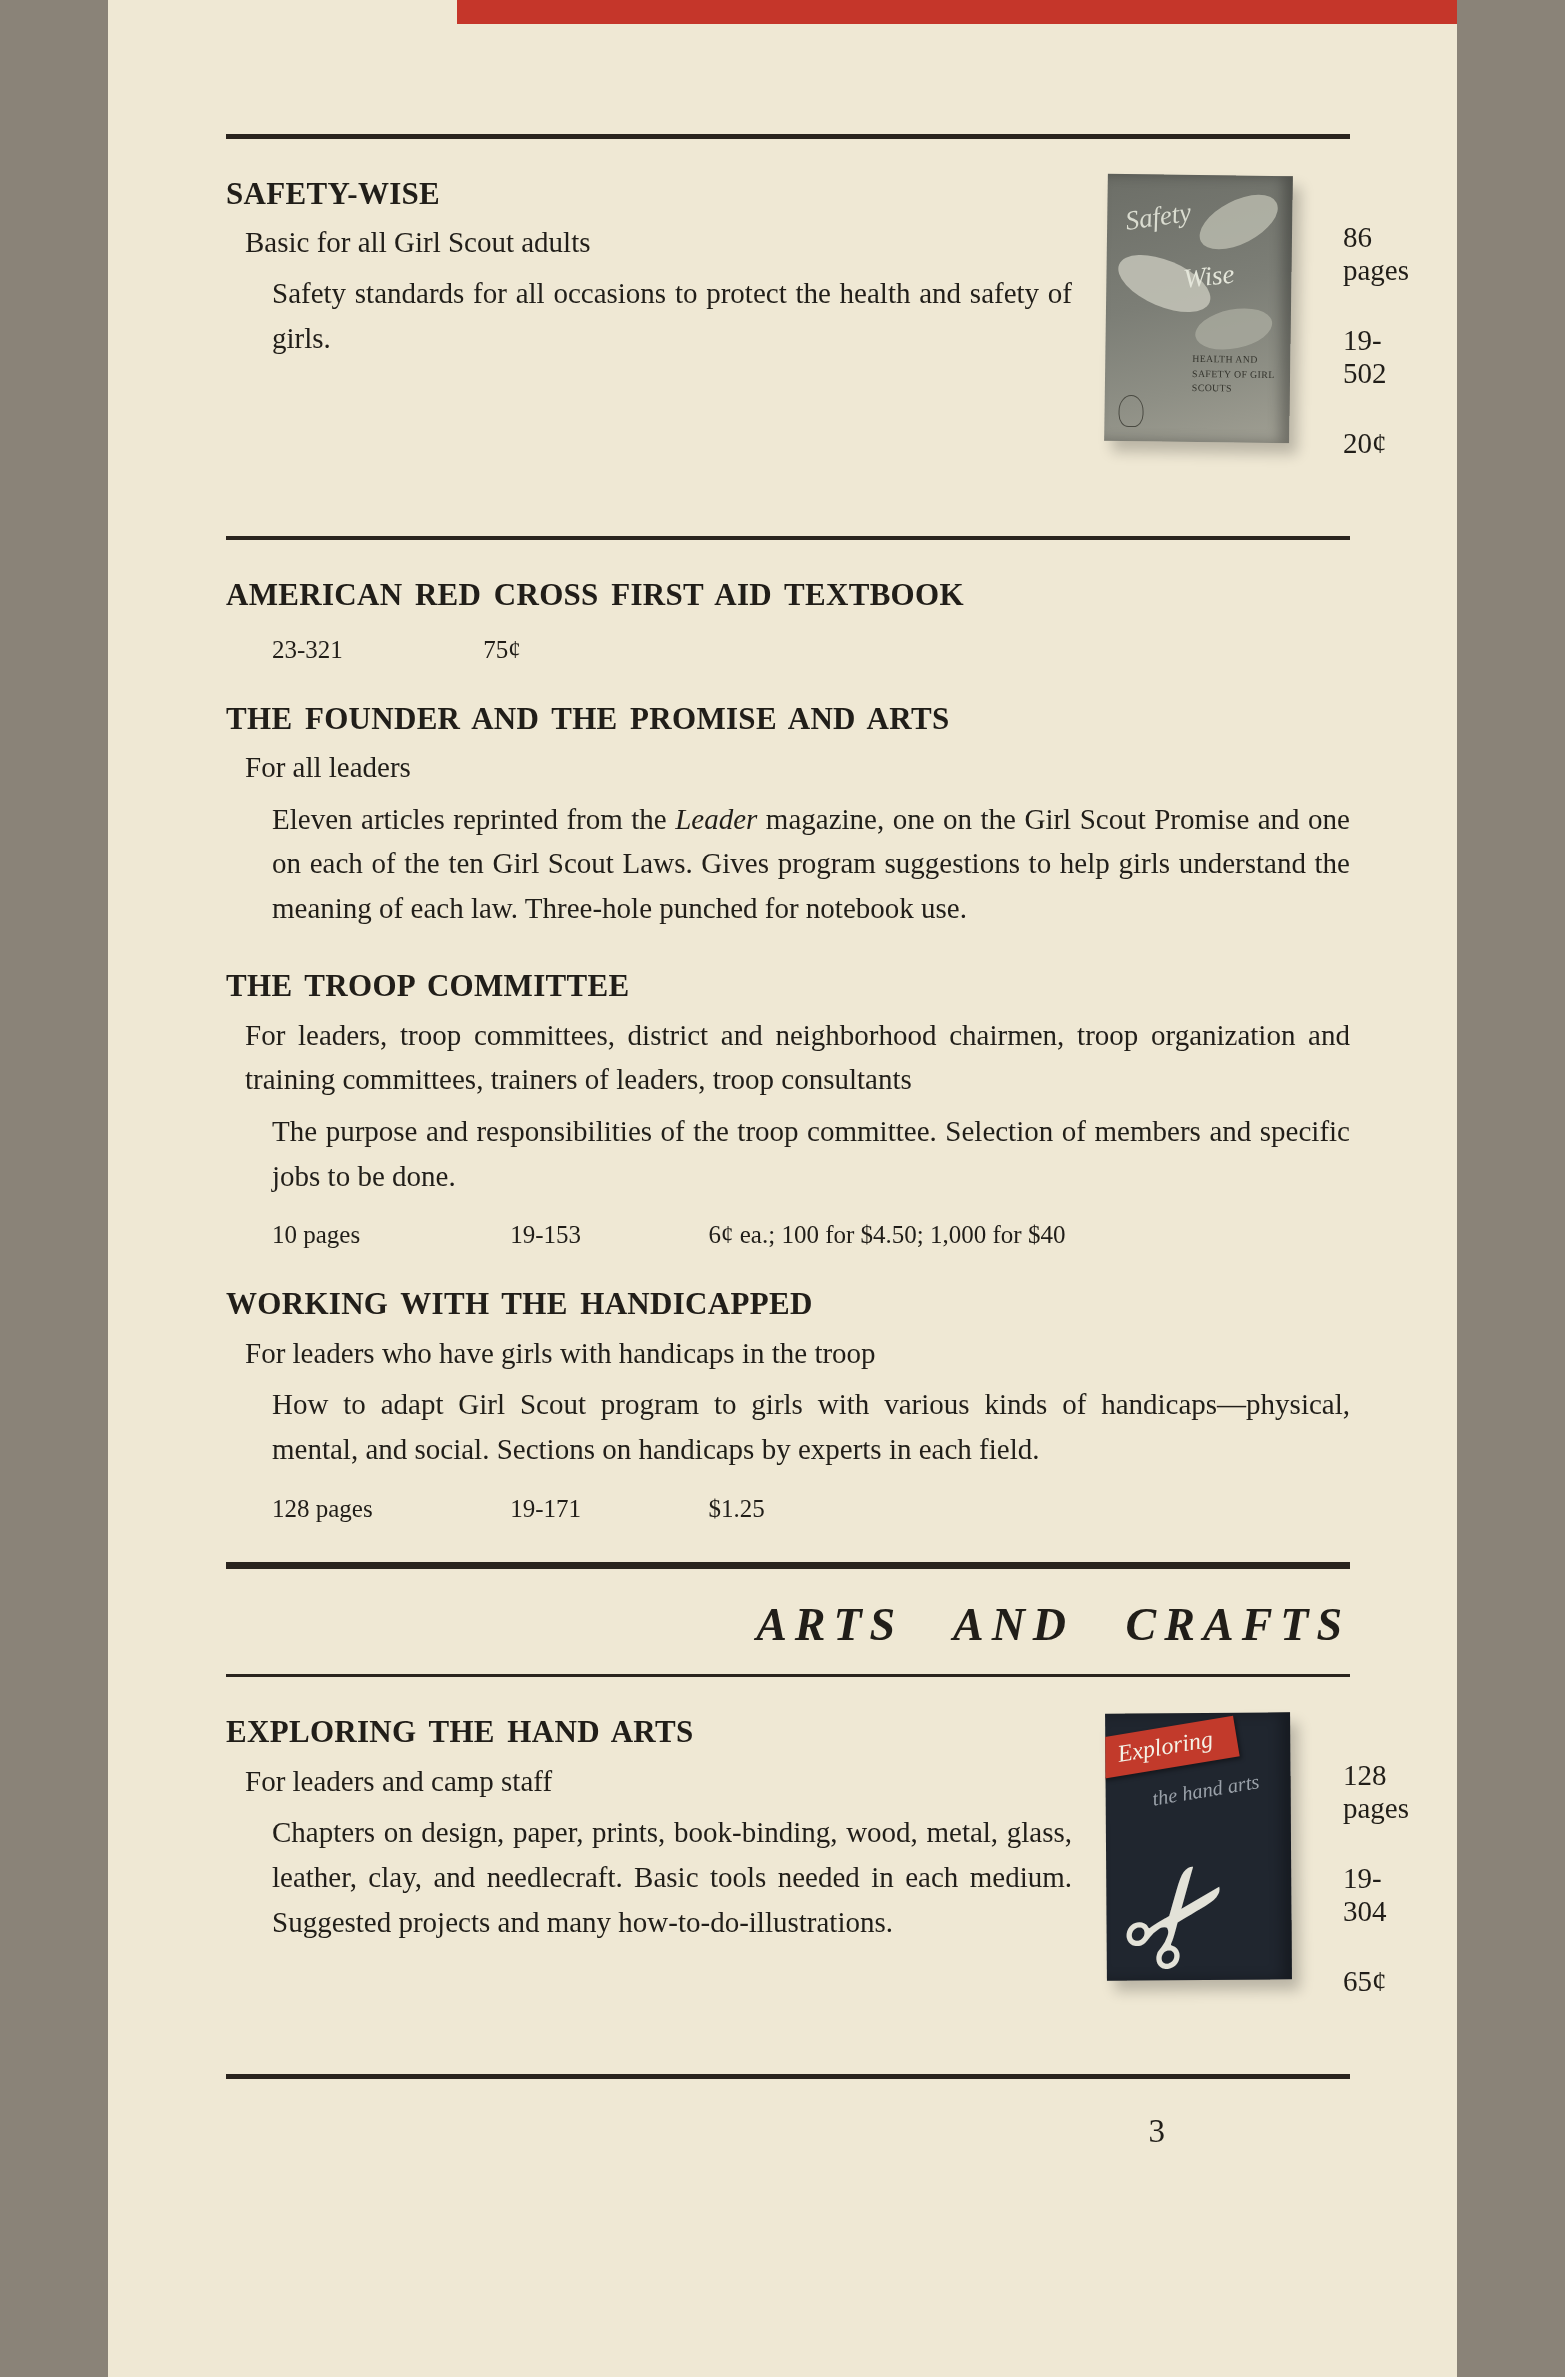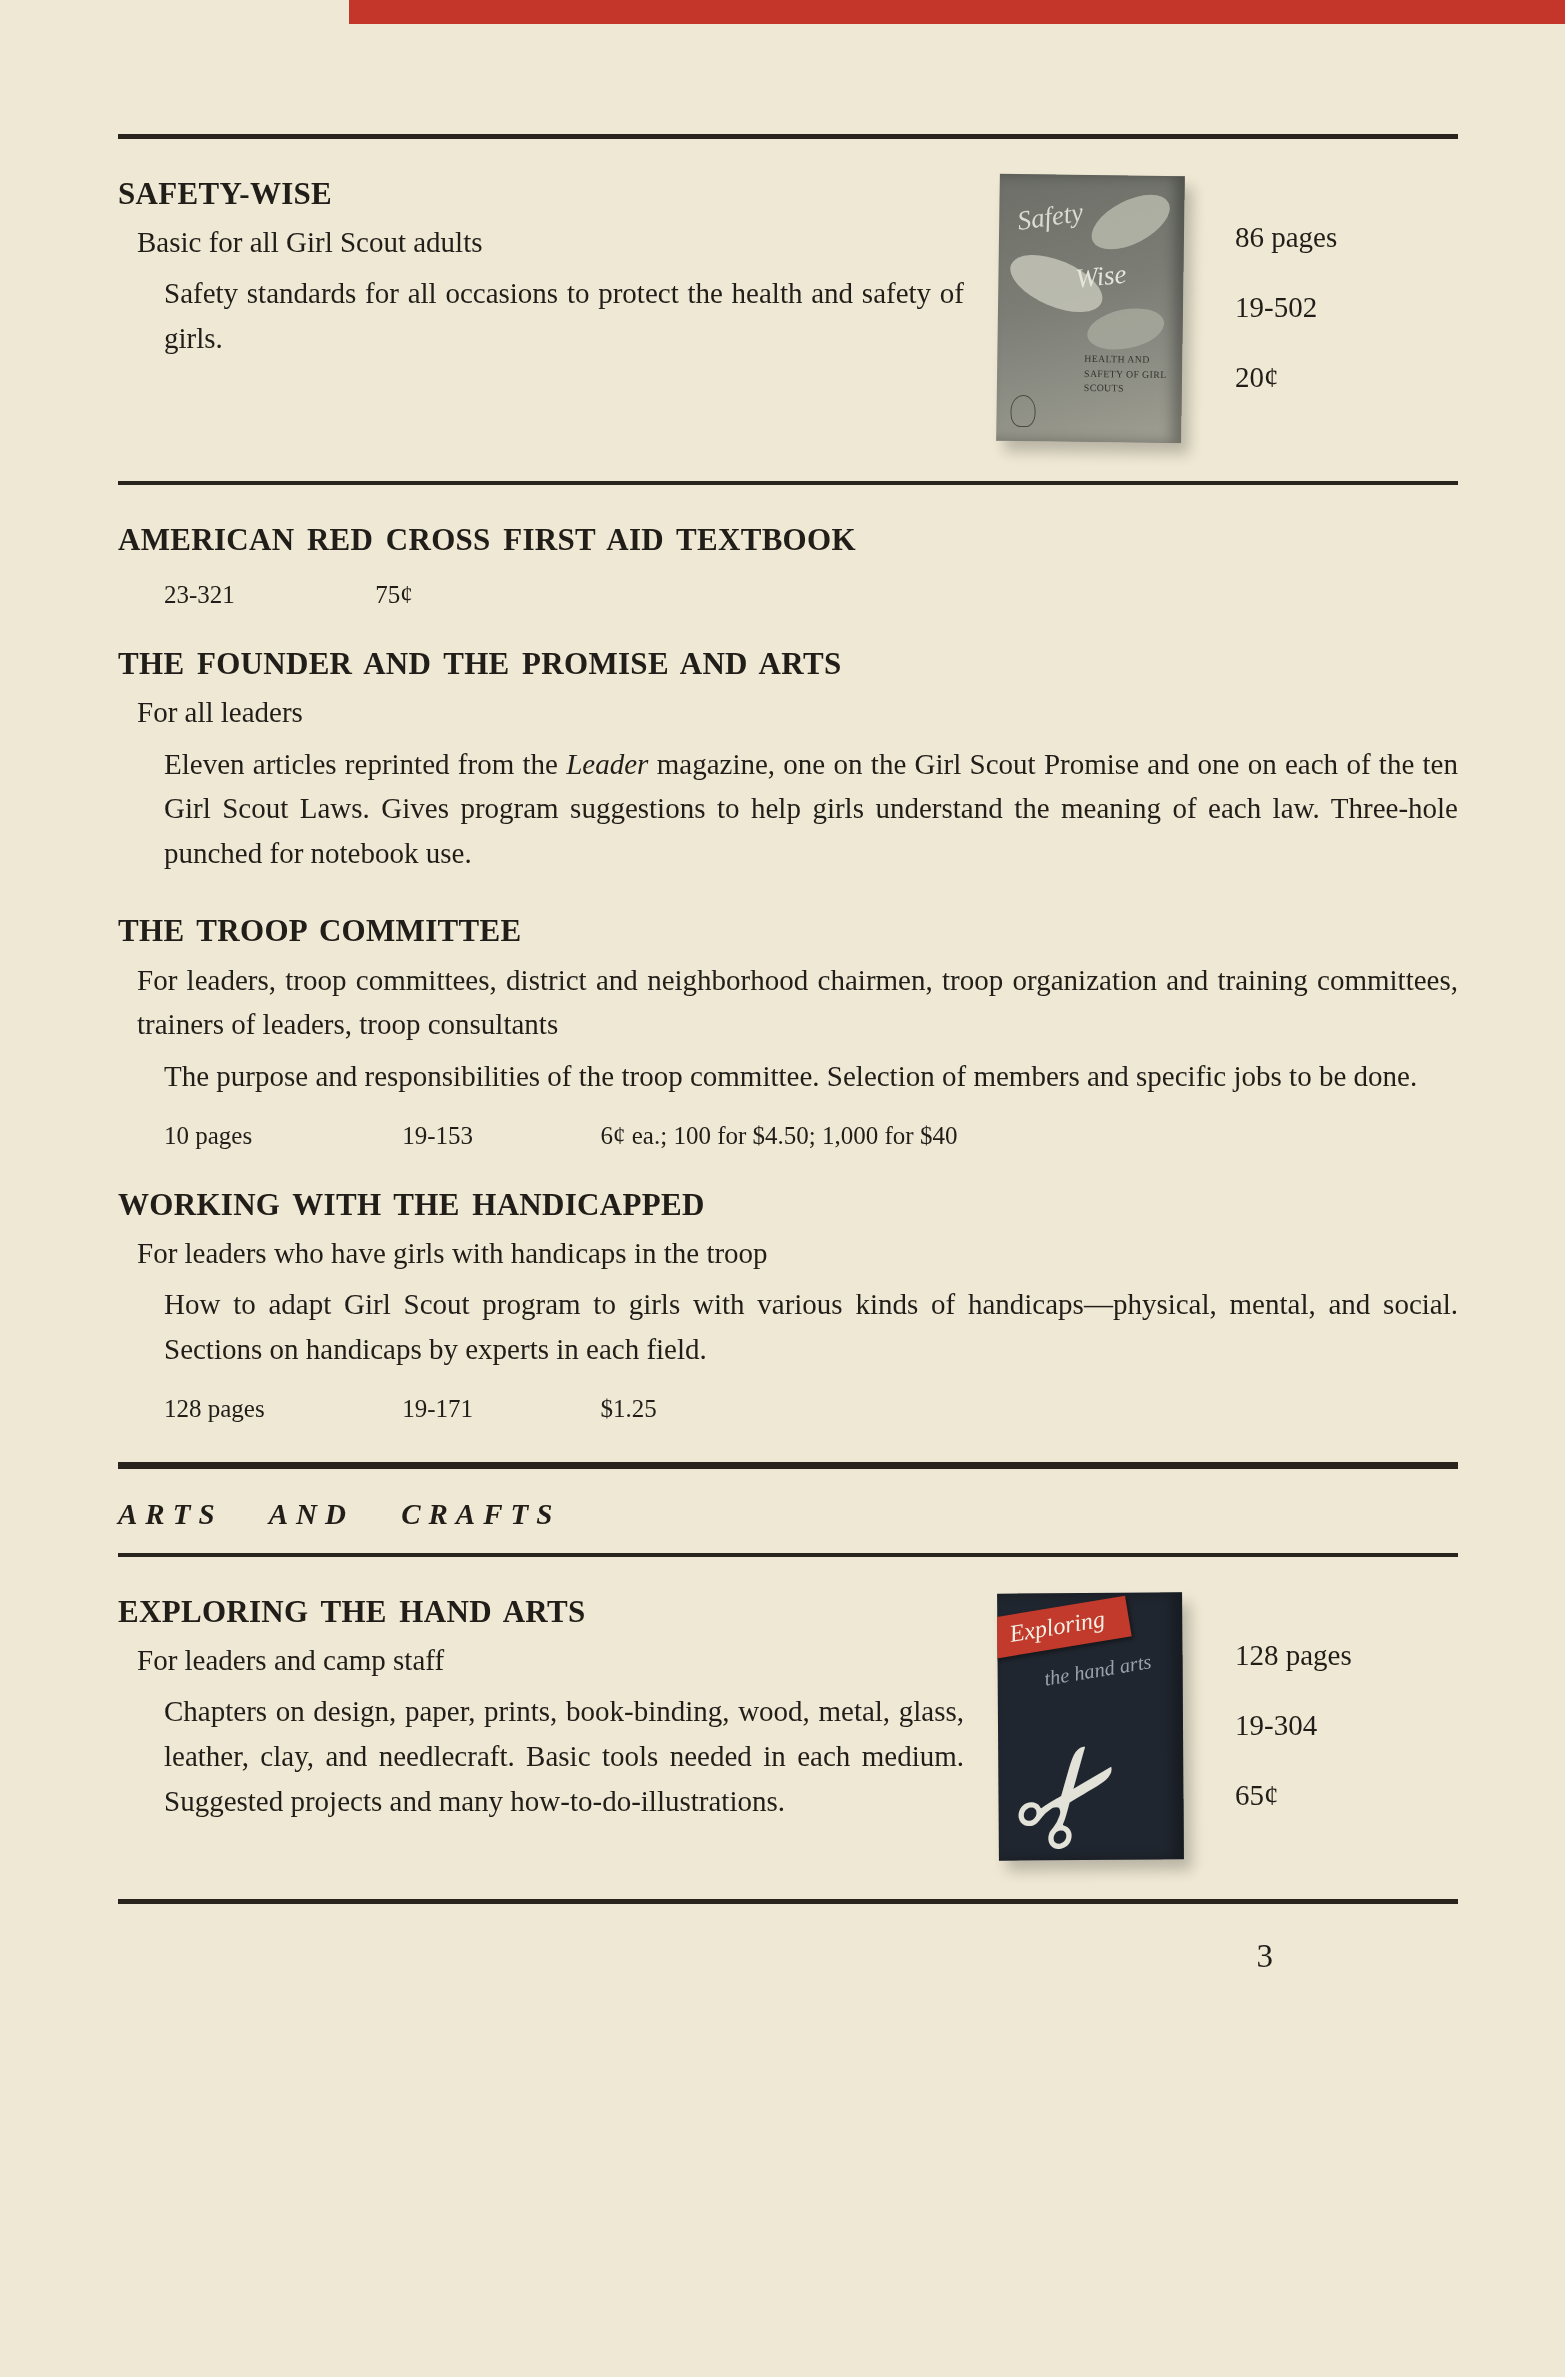--- a/index.html
+++ b/index.html
@@ -1,18 +1,18 @@
 <!DOCTYPE html>
 <html style="font-size:14.3px"><head>
 <meta charset="utf-8">
 <style>
   html,body{margin:0;padding:0;background:#8a8378;}
   .page{
     position:relative;
-    width:1565px;height:2377px;
+    width:1349px;height:2377px;
     background:#efe8d4;
     font-family:"Liberation Serif", serif;
     color:#211e19;
     overflow:hidden;
     margin:0 auto;
   }
   .red-band{
     position:absolute;top:0;left:349px;right:0;height:24px;
     background:#c5362a;
   }
@@ -80,22 +80,22 @@
   }
   .scissors{
     position:absolute;bottom:-3.6px;left:16px;
     font-family:"DejaVu Sans",sans-serif;
     font-size:134px;line-height:1;color:#e3e2d8;
     transform:rotate(-52deg);
   }
   .pricing{margin-left:52px;padding-top:46px;font-size:29px;}
   .pricing div{margin-bottom:37px;}
   .section-title{
-    font-size:29px;font-style:italic;font-weight:bold;
-    letter-spacing:8px;word-spacing:32px;text-align:left;
+    font-size:46px;font-style:italic;font-weight:bold;
+    letter-spacing:8px;word-spacing:32px;text-align:right;
     margin:28.5px 0 0;line-height:1.2;
   }
   .page-num{
     font-size:33px;text-align:right;padding-right:185px;margin-top:34px;
   }
 </style>
 </head>
 <body>
 
 <div class="page">

